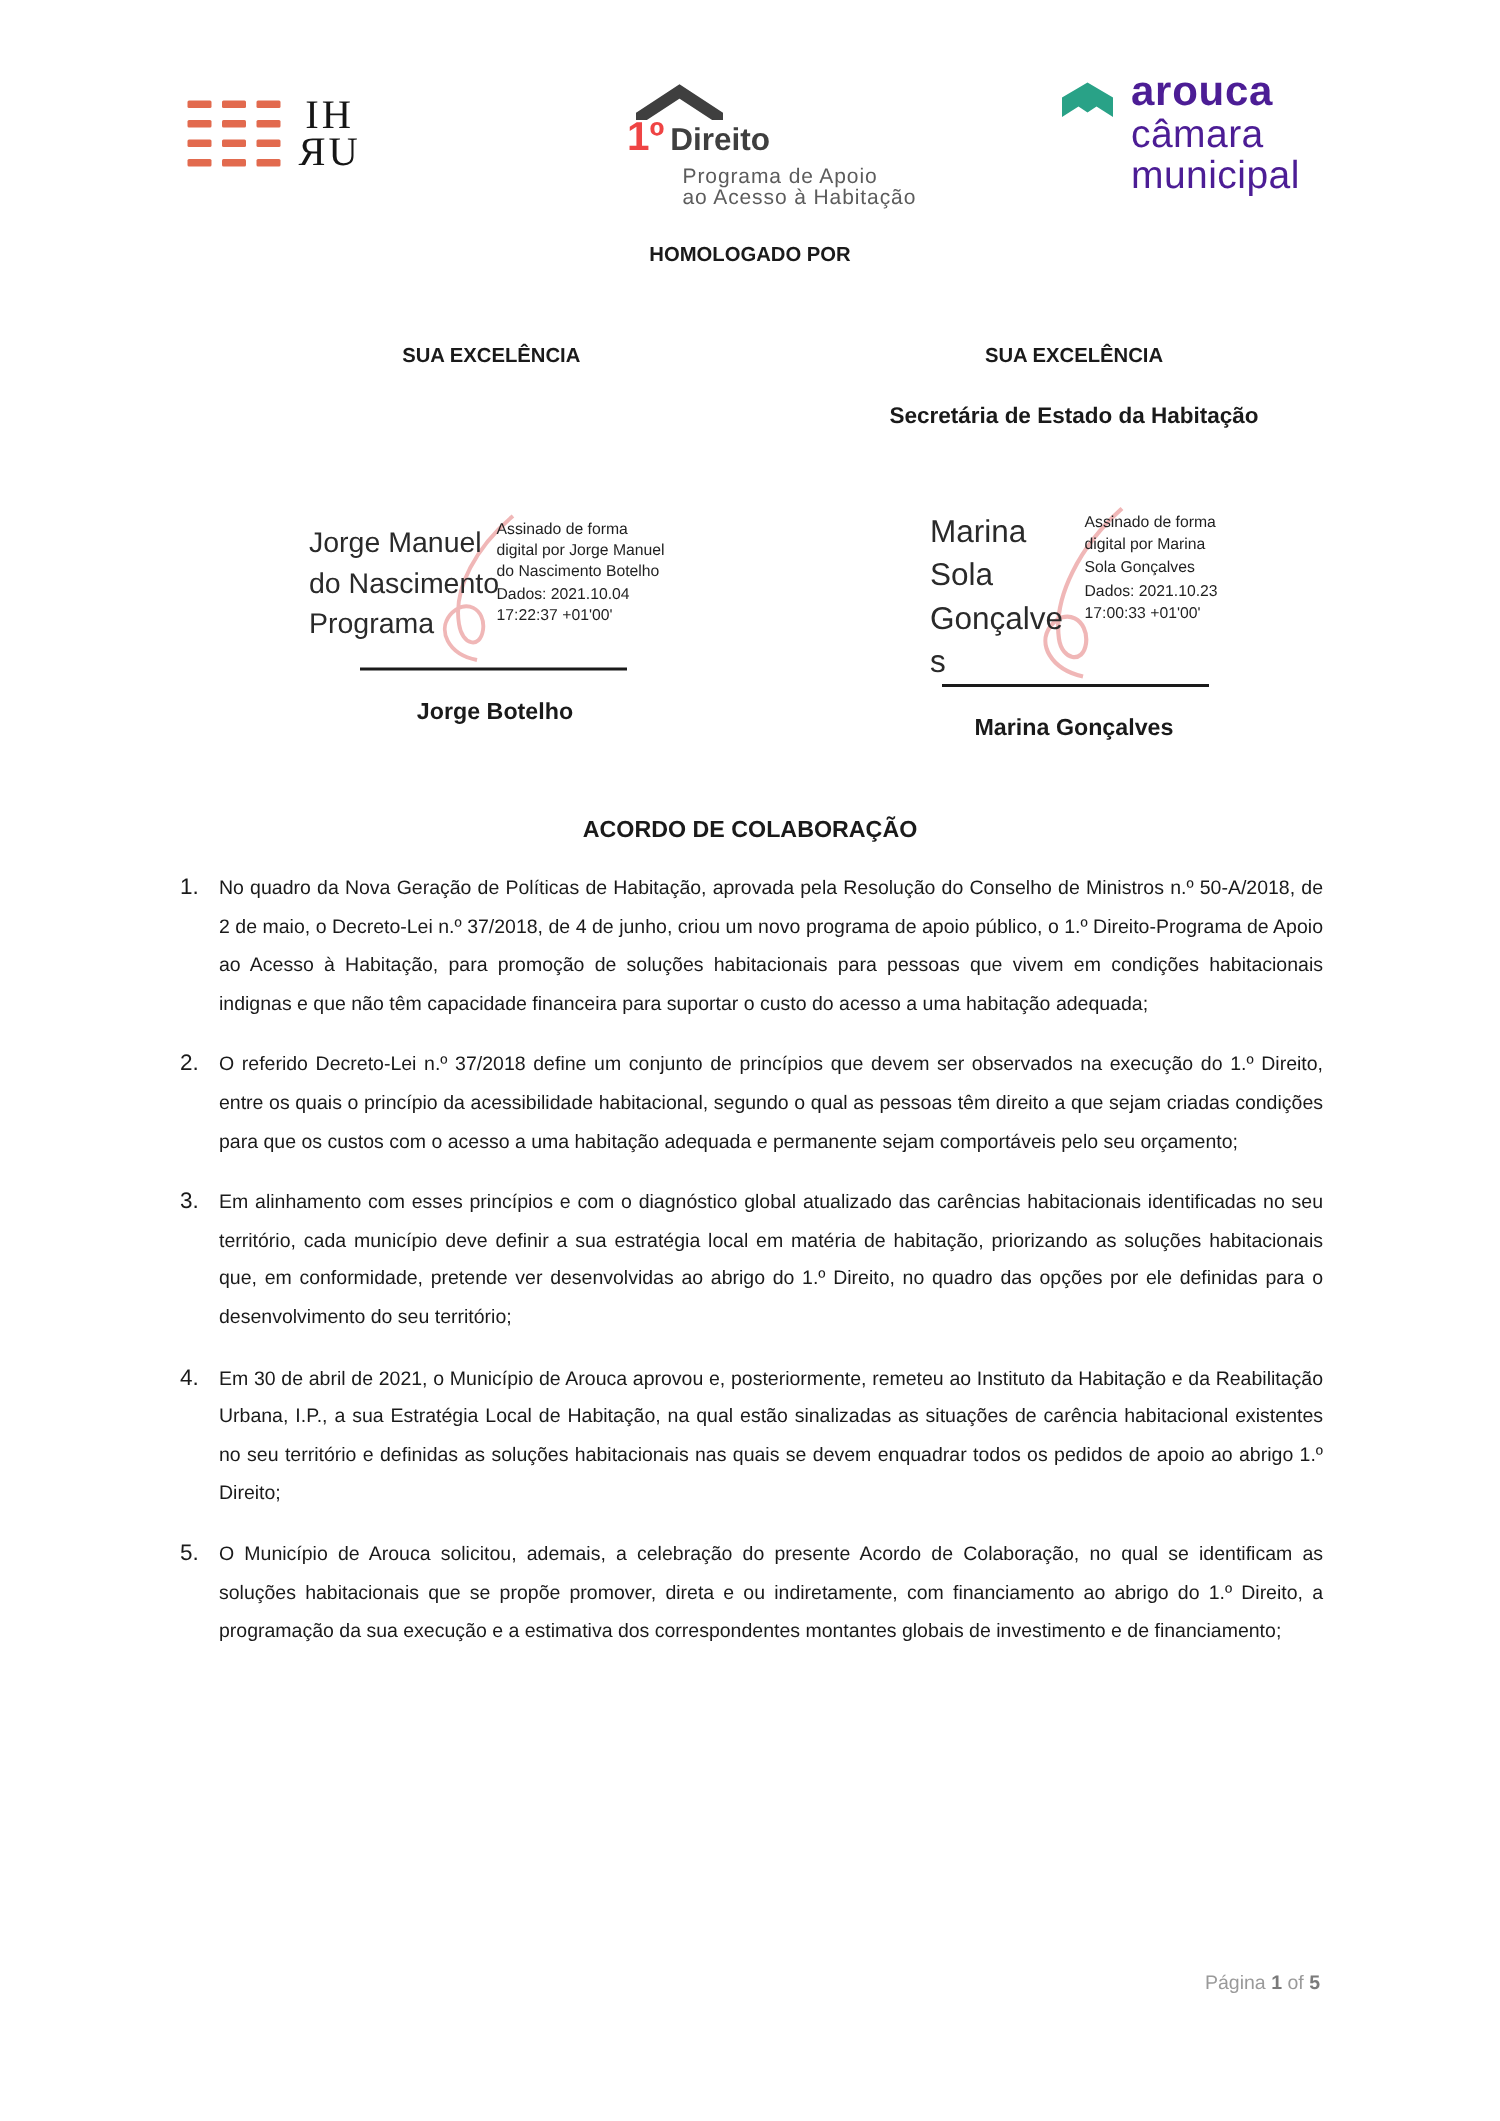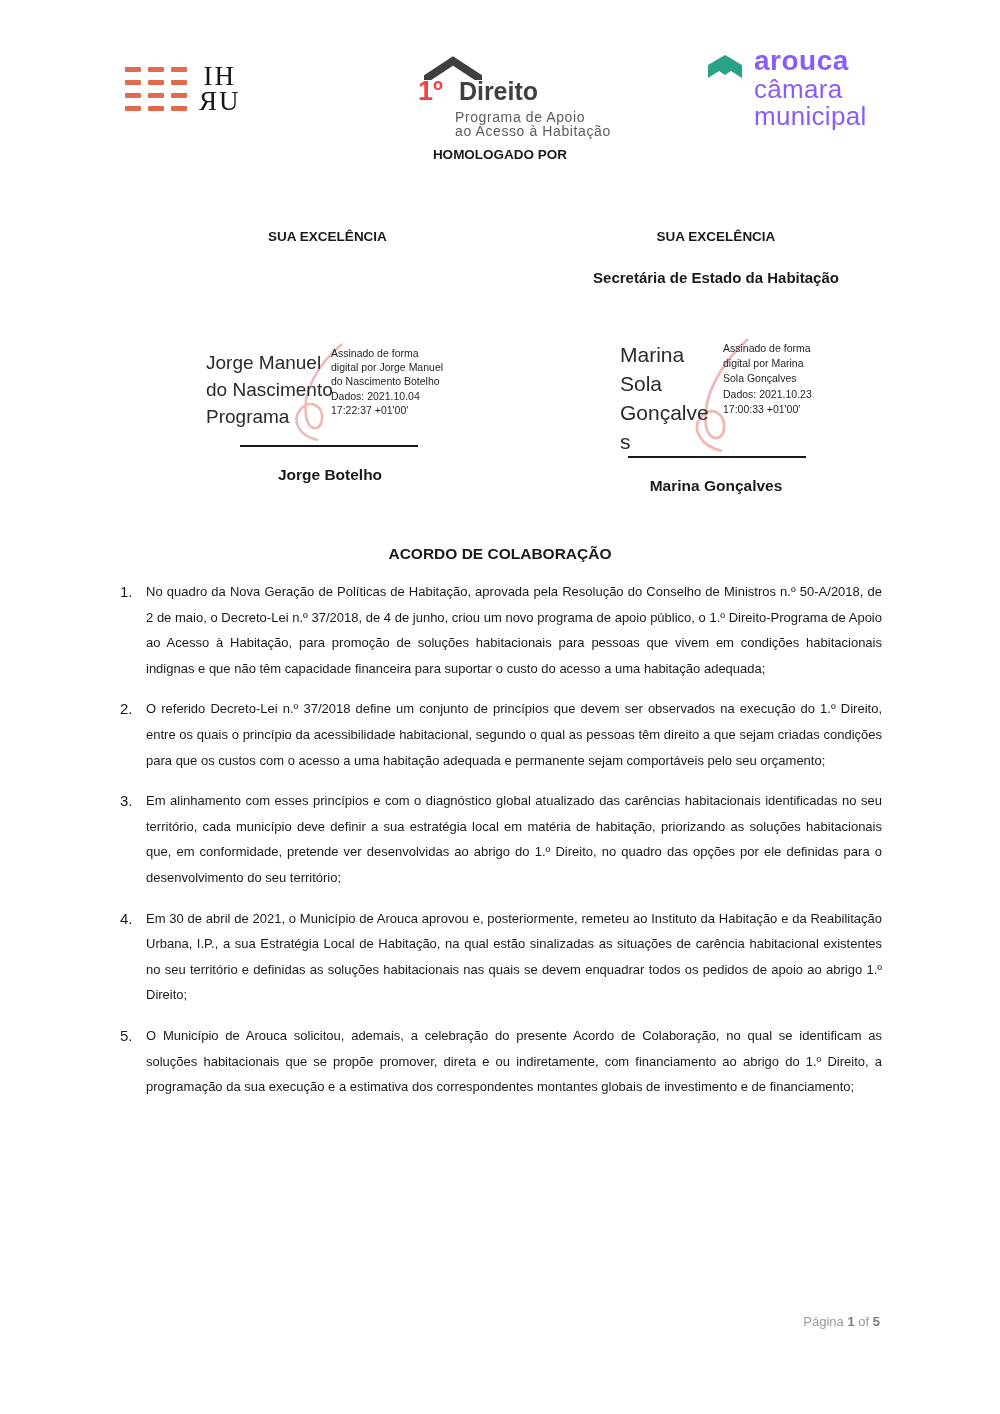--- a/index.html
+++ b/index.html
@@ -17,31 +17,31 @@
   .logo-ihru { position:absolute; left:125px; top:64px; display:flex; align-items:center; }
   .ihru-dashes { display:grid; grid-template-columns:repeat(3,16px); grid-template-rows:repeat(4,5px); column-gap:7px; row-gap:8px; margin-right:12px; }
   .ihru-dash { width:16px; height:5px; background:#e26a4e; border-radius:1px; }
   .ihru-letters { font-family:"Liberation Serif", serif; font-size:27px; line-height:25px; color:#161616; letter-spacing:2px; font-weight:500;text-align:center; }
   .ihru-letters div { white-space:nowrap; }
 
   .logo-direito { position:absolute; left:418px; top:54px; }
   .direito-roof { position:absolute; left:6px; top:2px; }
   .direito-row { display:flex; align-items:baseline; margin-top:22px; }
   .direito-num { color:#ef4444; font-size:27px; font-weight:bold; letter-spacing:0px; }
-  .direito-name { color:#3f3f3f; font-size:25px; font-weight:bold; margin-left:16px; }
+  .direito-name { color:#3f3f3f; font-size:21px; font-weight:bold; margin-left:4px; }
   .direito-sub { color:#5c5c5c; font-size:14px; line-height:14px; margin-left:37px; margin-top:3px; letter-spacing:0.6px; }
 
   .logo-arouca { position:absolute; left:706px; top:46px; display:flex; }
   .arouca-icon { margin-top:6px; margin-right:10px; }
-  .arouca-text { color:#8b5cf6; }
+  .arouca-text { color:#4c1d95; }
   .arouca-name { font-size:28px; font-weight:bold; line-height:30px; letter-spacing:0.5px; }
   .arouca-sub { font-size:26px; line-height:27px; letter-spacing:0.3px; }
 
   
-  .homologado { position:absolute; left:0; top:147px; width:100%; text-align:center; font-weight:bold; font-size:13.5px; }
+  .homologado { position:absolute; left:0; top:162px; width:100%; text-align:center; font-weight:bold; font-size:13.5px; }
 
   .col-head { position:absolute; text-align:center; }
   .col-head-left  { left:130px; top:229px; width:395px; }
   .col-head-right { left:553px; top:229px; width:326px; }
   .excelencia { font-weight:bold; font-size:13.5px; margin-bottom:19px; }
   .col-title  { font-weight:bold; font-size:15px; line-height:30px; }
 
   
   .sig-name { position:absolute; font-size:19px; line-height:27px; color:#2a2a2a; overflow-wrap:anywhere; }
   .sig-name-left  { left:206px; top:349px; width:130px; }

